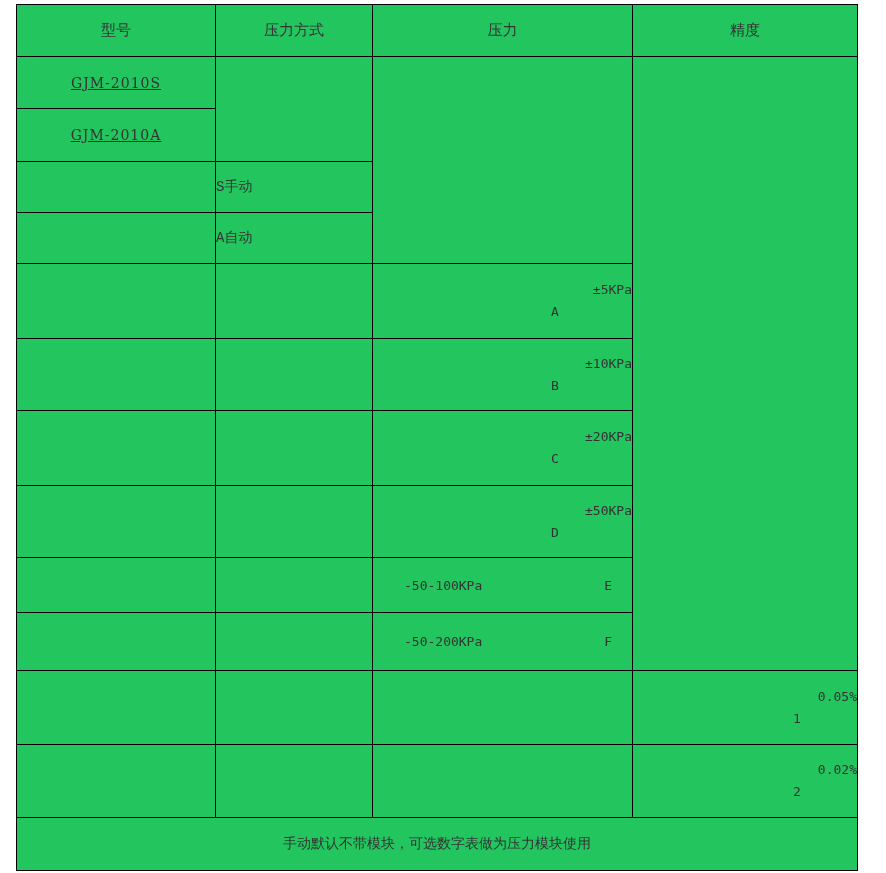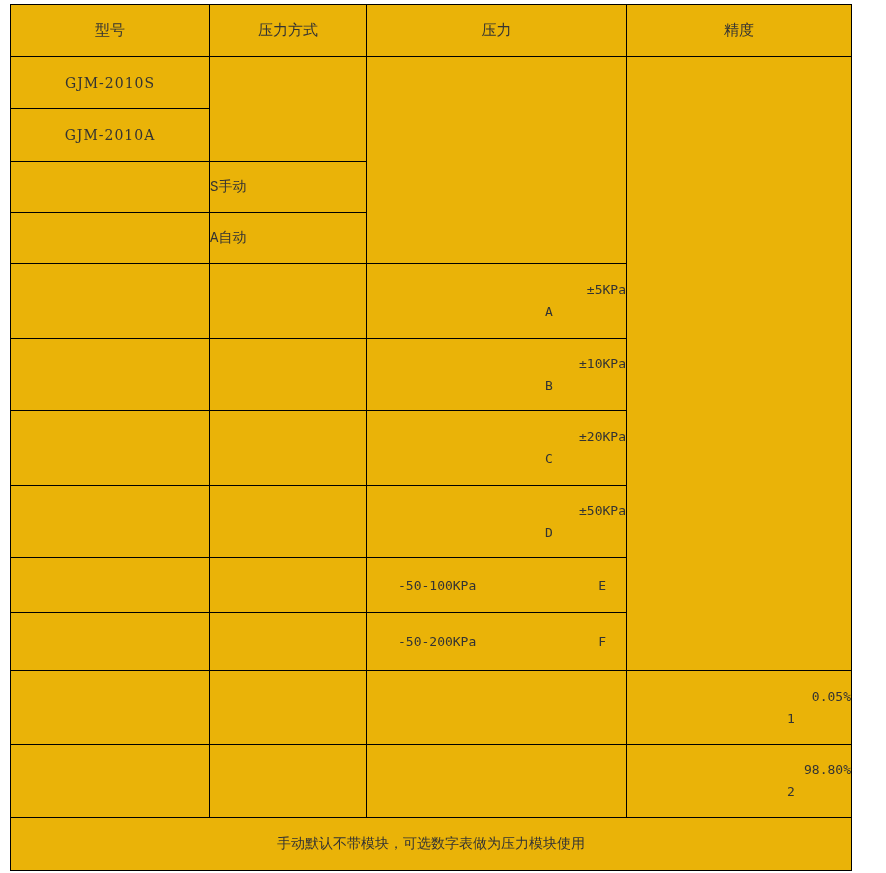--- a/index.html
+++ b/index.html
@@ -7,23 +7,23 @@
     padding: 0;
     background: #ffffff;
     width: 886px;
     height: 873px;
     font-family: "DejaVu Sans Mono", "Liberation Mono", monospace;
     color: #333333;
   }
   .spec-table {
     border-collapse: collapse;
     table-layout: fixed;
-    margin: 4px 0 0 10px;
+    margin: 4px 0 0 16px;
     width: 841px;
-    background: #eab308;
+    background: #22c55e;
   }
   .spec-table td {
     border: 1px solid #000000;
     padding: 0;
     vertical-align: middle;
     overflow: hidden;
     color: #333333;
   }
   
   .th {
@@ -32,20 +32,21 @@
     font-family: "Liberation Sans", "DejaVu Sans", sans-serif;
     color: #3c3c3c;
   }
   
   .model-cell {
     text-align: center;
     font-size: 14px;
     letter-spacing: 1px;
     font-family: "DejaVu Serif", "Liberation Serif", serif;
     color: #333333;
+    text-decoration: underline;
   }
   .method-cell {
     text-align: left;
     font-size: 14px;
     font-family: Liberation Mono, monospace;
     color: #3c3c3c;
   }
   
   .twoline .val-line {
     font-size: 13px;
@@ -183,21 +184,21 @@
       <div class="val-line">0.05%</div>
       <div class="code-line">1</div>
     </td>
   </tr>
 
   <tr style="height:73px">
     <td></td>
     <td></td>
     <td></td>
     <td class="twoline col4">
-      <div class="val-line">98.80%</div>
+      <div class="val-line">0.02%</div>
       <div class="code-line">2</div>
     </td>
   </tr>
 
   <tr style="height:53px">
     <td colspan="4" class="footnote-cell">手动默认不带模块，可选数字表做为压力模块使用</td>
   </tr>
 </tbody>
   </table>
 

